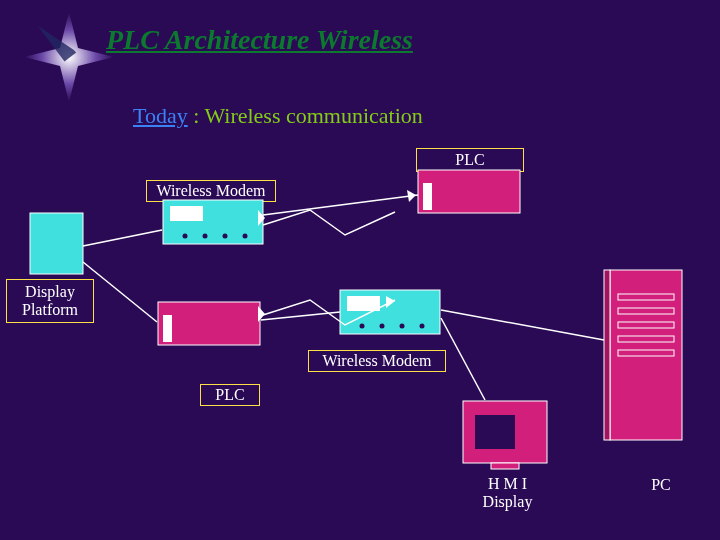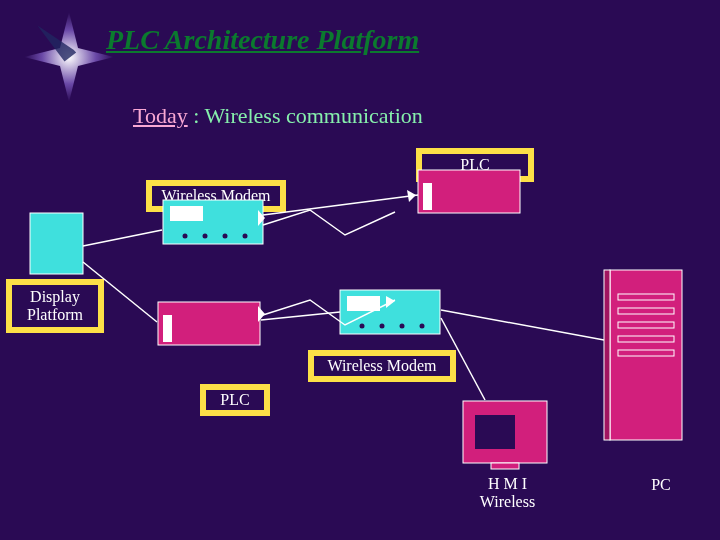--- a/index.html
+++ b/index.html
@@ -1,50 +1,50 @@
 <!DOCTYPE html>
 <html><head>
 <meta charset="utf-8">
 <style>
 body{margin:0;background:#2a0a54;width:720px;height:540px;font-family:"Times New Roman",serif;position:relative;overflow:hidden}
 .star{position:absolute;left:24px;top:12px;width:90px;height:90px}
 .title{position:absolute;left:106px;top:24px;color:#0b7a2e;text-decoration:underline;font-size:28px;font-weight:bold;font-style:italic;font-family:"Times New Roman",serif}
 .sub{position:absolute;left:133px;top:103px;font-size:22px}
-.sub .today{color:#f9a8d4;text-decoration:underline}
-.sub .rest{color:#86efac}
-.box{position:absolute;border:6px solid #fde047;color:#fff;font-size:16px;text-align:center;display:flex;align-items:center;justify-content:center}
+.sub .today{color:#3b82f6;text-decoration:underline}
+.sub .rest{color:#84cc16}
+.box{position:absolute;border:1px solid #fde047;color:#fff;font-size:16px;text-align:center;display:flex;align-items:center;justify-content:center}
 svg.diag{position:absolute;left:0;top:0;width:720px;height:540px;pointer-events:none}
 </style>
 </head>
 <body>
 
 <svg class="star" viewBox="0 0 100 100">
   <defs>
     <radialGradient id="g" cx="50%" cy="50%" r="50%">
       <stop offset="0%" stop-color="#fff"></stop>
       <stop offset="60%" stop-color="#6a48a7"></stop>
       <stop offset="100%" stop-color="#2a0a54"></stop>
     </radialGradient>
   </defs>
   <polygon fill="url(#g)" points="50,0 60,40 100,50 60,60 50,100 40,60 0,50 40,40"></polygon>
   <polygon fill="#202660" opacity="0.8" points="15,15 55,42 58,45 45,55 15,15"></polygon>
 </svg>
 
-<div class="title">PLC Architecture Platform</div>
+<div class="title">PLC Architecture Wireless</div>
 
 <div class="sub">
   <span class="today">Today</span><span class="rest"> : Wireless communication</span>
 </div>
 
 <div class="box" style="left:416px;top:148px;width:106px;height:22px">PLC</div>
 <div class="box" style="left:146px;top:180px;width:128px;height:20px">Wireless Modem</div>
 <div class="box" style="left:6px;top:279px;width:86px;height:42px;line-height:18px">Display Platform</div>
 <div class="box" style="left:308px;top:350px;width:136px;height:20px">Wireless Modem</div>
 <div class="box" style="left:200px;top:384px;width:58px;height:20px">PLC</div>
-<div class="box" style="left:469px;top:473px;width:77px;height:40px;line-height:18px;border:none">H M I Wireless</div>
+<div class="box" style="left:469px;top:473px;width:77px;height:40px;line-height:18px;border:none">H M I Display</div>
 <div class="box" style="left:642px;top:475px;width:38px;height:20px;border:none">PC</div>
 
 <svg class="diag">
 
   <g>
     <rect x="418" y="170" width="102" height="43" fill="#d21f7c" stroke="#fff"></rect>
     <rect x="423" y="183" width="9" height="27" fill="#fff"></rect>
   </g>
 
   <g>

